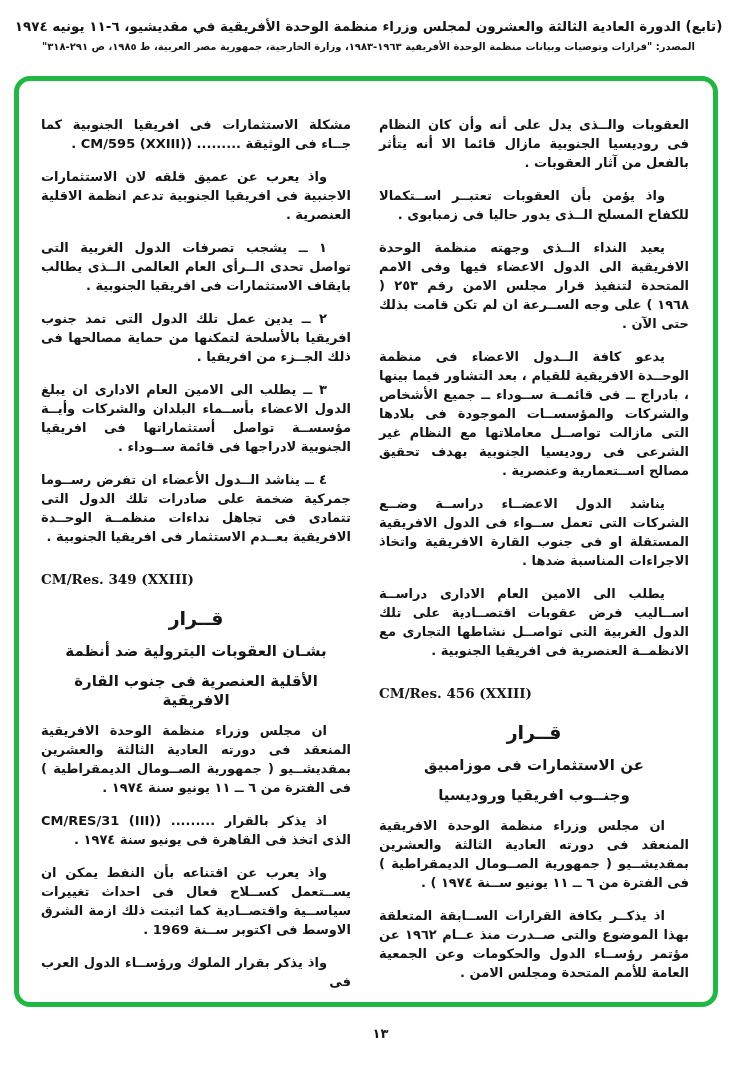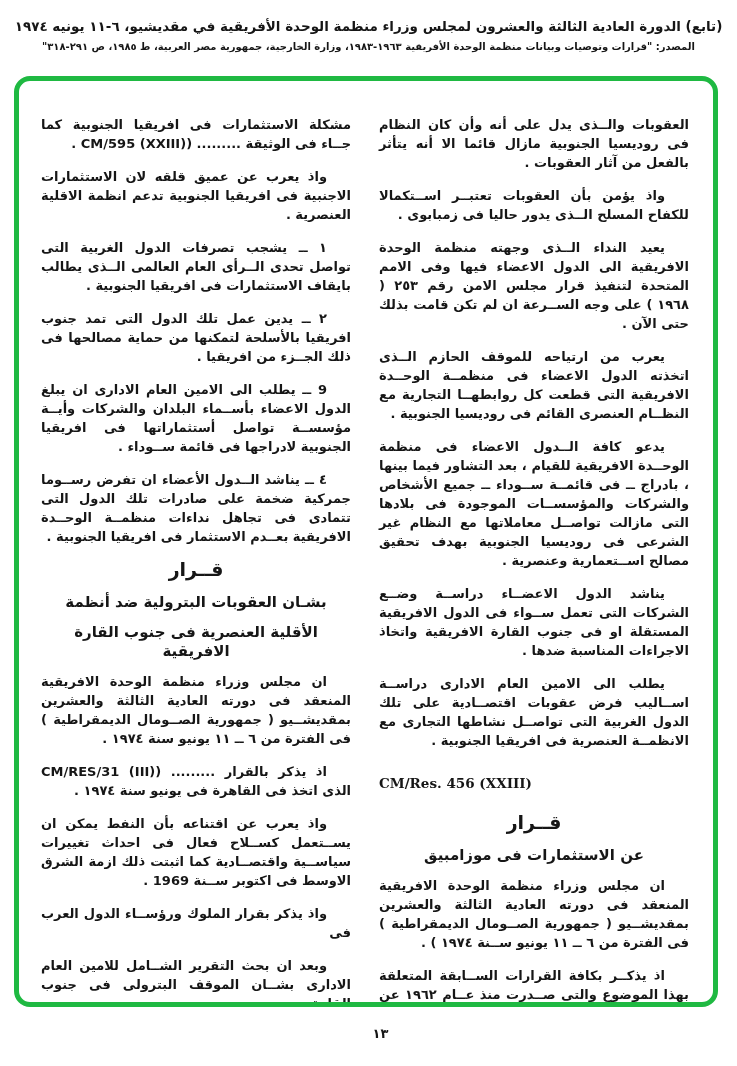--- a/index.html
+++ b/index.html
@@ -109,39 +109,40 @@
     <div class="header-line2">المصدر: "قرارات وتوصيات وبيانات منظمة الوحدة الأفريقية ١٩٦٣-١٩٨٣، وزارة الخارجية، جمهورية مصر العربية، ط ١٩٨٥، ص ٢٩١-٣١٨"</div>
   </header>
 
   <div class="content-frame">
     <div class="cols">
 
       <section class="col">
         <p class="continuation">العقوبات والــذى يدل على أنه وأن كان النظام فى روديسيا الجنوبية مازال قائما الا أنه يتأثر بالفعل من آثار العقوبات .</p>
         <p>واذ يؤمن بأن العقوبات تعتبــر اســتكمالا للكفاح المسلح الــذى يدور حاليا فى زمبابوى .</p>
         <p>يعيد النداء الــذى وجهته منظمة الوحدة الافريقية الى الدول الاعضاء فيها وفى الامم المتحدة لتنفيذ قرار مجلس الامن رقم ٢٥٣ ( ١٩٦٨ ) على وجه الســرعة ان لم تكن قامت بذلك حتى الآن .</p>
-        <p>يعرب من ارتياحه للموقف الحازم الــذى اتخذته الدول الاعضاء فى منظمــة الوحــدة الافريقية التى قطعت كل روابطهــا التجارية مع النظــام العنصرى القائم فى روديسيا الجنوبية .</p>
         <p>يدعو كافة الــدول الاعضاء فى منظمة الوحــدة الافريقية للقيام ، بعد التشاور فيما بينها ، بادراج ــ فى قائمــة ســوداء ــ جميع الأشخاص والشركات والمؤسســات الموجودة فى بلادها التى مازالت تواصــل معاملاتها مع النظام غير الشرعى فى روديسيا الجنوبية بهدف تحقيق مصالح اســتعمارية وعنصرية .</p>
         <p>يناشد الدول الاعضــاء دراســة وضــع الشركات التى تعمل ســواء فى الدول الافريقية المستقلة او فى جنوب القارة الافريقية واتخاذ الاجراءات المناسبة ضدها .</p>
         <p>يطلب الى الامين العام الادارى دراســة اســاليب فرض عقوبات اقتصــادية على تلك الدول الغربية التى تواصــل نشاطها التجارى مع الانظمــة العنصرية فى افريقيا الجنوبية .</p>
         <div class="res-label">CM/Res. 456 (XXIII)</div>
         <div class="res-heading">قــرار</div>
         <div class="res-sub">عن الاستثمارات فى موزامبيق</div>
+        <div class="res-sub res-block-gap">وجنــوب افريقيا وروديسيا</div>
         <p>ان مجلس وزراء منظمة الوحدة الافريقية المنعقد فى دورته العادية الثالثة والعشرين بمقديشــيو ( جمهورية الصــومال الديمقراطية ) فى الفترة من ٦ ــ ١١ يونيو ســنة ١٩٧٤ ) .</p>
         <p>اذ يذكــر بكافة القرارات الســابقة المتعلقة بهذا الموضوع والتى صــدرت منذ عــام ١٩٦٢ عن مؤتمر رؤســاء الدول والحكومات وعن الجمعية العامة للأمم المتحدة ومجلس الامن .</p>
 
       </section>
 
       <section class="col">
         <p class="continuation">مشكلة الاستثمارات فى افريقيا الجنوبية كما جــاء فى الوثيقة ......... (CM/595 (XXIII) .</p>
         <p>واذ يعرب عن عميق قلقه لان الاستثمارات الاجنبية فى افريقيا الجنوبية تدعم انظمة الاقلية العنصرية .</p>
         <p>١ ــ يشجب تصرفات الدول الغربية التى تواصل تحدى الــرأى العام العالمى الــذى يطالب بايقاف الاستثمارات فى افريقيا الجنوبية .</p>
         <p>٢ ــ يدين عمل تلك الدول التى تمد جنوب افريقيا بالأسلحة لتمكنها من حماية مصالحها فى ذلك الجــزء من افريقيا .</p>
-        <p>9 ــ يطلب الى الامين العام الادارى ان يبلغ الدول الاعضاء بأســماء البلدان والشركات وأيــة مؤسســة تواصل أستثماراتها فى افريقيا الجنوبية لادراجها فى قائمة ســوداء .</p>
+        <p>٣ ــ يطلب الى الامين العام الادارى ان يبلغ الدول الاعضاء بأســماء البلدان والشركات وأيــة مؤسســة تواصل أستثماراتها فى افريقيا الجنوبية لادراجها فى قائمة ســوداء .</p>
         <p>٤ ــ يناشد الــدول الأعضاء ان تفرض رســوما جمركية ضخمة على صادرات تلك الدول التى تتمادى فى تجاهل نداءات منظمــة الوحــدة الافريقية بعــدم الاستثمار فى افريقيا الجنوبية .</p>
+        <div class="res-label">CM/Res. 349 (XXIII)</div>
         <div class="res-heading">قــرار</div>
         <div class="res-sub">بشـان العقوبات البترولية ضد أنظمة</div>
         <div class="res-sub res-block-gap">الأقلية العنصرية فى جنوب القارة الافريقية</div>
         <p>ان مجلس وزراء منظمة الوحدة الافريقية المنعقد فى دورته العادية الثالثة والعشرين بمقديشــيو ( جمهورية الصــومال الديمقراطية ) فى الفترة من ٦ ــ ١١ يونيو سنة ١٩٧٤ .</p>
         <p>اذ يذكر بالقرار ......... (CM/RES/31 (III) الذى اتخذ فى القاهرة فى يونيو سنة ١٩٧٤ .</p>
         <p>واذ يعرب عن اقتناعه بأن النفط يمكن ان يســتعمل كســلاح فعال فى احداث تغييرات سياســية واقتصــادية كما اثبتت ذلك ازمة الشرق الاوسط فى اكتوبر ســنة 1969 .</p>
         <p>واذ يذكر بقرار الملوك ورؤســاء الدول العرب فى</p>
         <p>وبعد ان بحث التقرير الشــامل للامين العام الادارى بشــان الموقف البترولى فى جنوب القارة .</p>
       </section>
 

